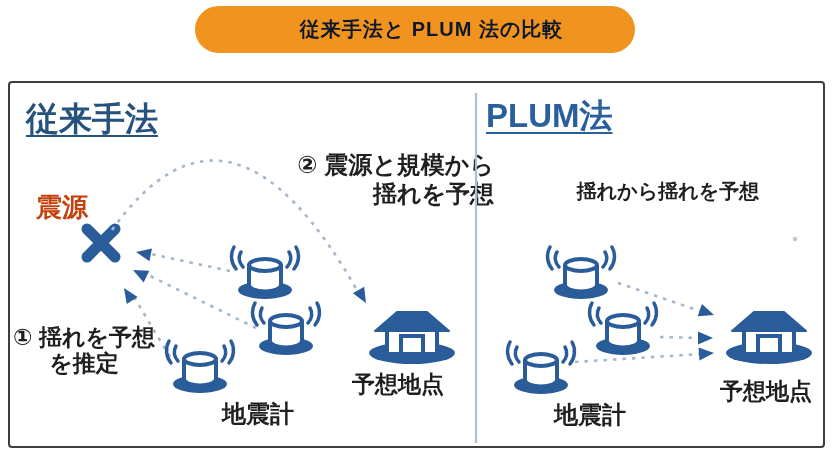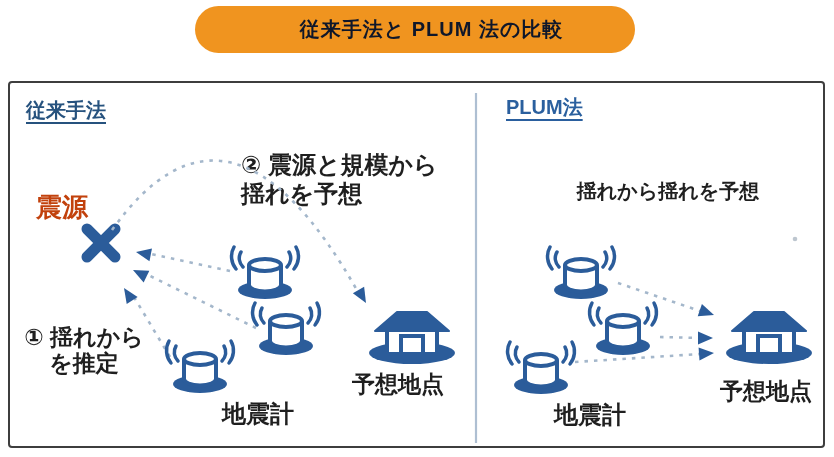--- a/index.html
+++ b/index.html
@@ -17,27 +17,27 @@
   .banner{
     position:absolute;left:195px;top:6px;width:440px;height:47px;
     background:var(--banner-orange);border-radius:24px;
     display:flex;align-items:center;justify-content:center;
   }
   .banner span{color:#0f172a;font-size:20px;font-weight:bold;letter-spacing:1px;margin-left:33px;}
   .box{
     position:absolute;left:8px;top:81px;width:813px;height:363px;
     border:2.5px solid #3E3E3E;border-radius:4px;background:#fff;
   }
-  .heading{position:absolute;font-weight:bold;font-size:20px;
+  .heading{position:absolute;font-weight:bold;font-size:33px;
     text-decoration:underline;text-decoration-thickness:2px;text-underline-offset:5px;}
   .left-h{left:26px;top:97px;color:var(--heading-navy);}
-  .right-h{left:506px;top:94px;color:var(--plum-blue);}
+  .right-h{left:486px;top:94px;color:var(--plum-blue);}
   .txt{position:absolute;color:var(--text-black);font-weight:bold;white-space:nowrap;}
   .epicenter{left:36px;top:190px;font-size:26px;color:#c2410c;font-weight:600;}
-  .step2{left:241px;top:150px;width:230px;text-align:left;font-size:24px;line-height:29px;}
+  .step2{left:264px;top:150px;width:230px;text-align:right;font-size:24px;line-height:29px;}
   .step1{left:10px;top:324px;width:148px;text-align:center;font-size:23px;line-height:26px;}
   .desc{left:540px;top:178px;width:256px;text-align:center;font-size:20px;}
   .seis-l{left:222px;top:398px;font-size:24px;}
   .seis-r{left:554px;top:399px;font-size:24px;}
   .target-l{left:352px;top:369px;font-size:23px;}
   .target-r{left:720px;top:376px;font-size:23px;}
   svg.art{position:absolute;left:0;top:0;pointer-events:none;}
   .icon-fill{fill:var(--icon-blue);}
   .icon-stroke{stroke:var(--icon-blue);}
   .dash{stroke:var(--dash-blue-gray);stroke-width:2.6;fill:none;stroke-dasharray:3.5 6;}
@@ -57,21 +57,21 @@
   <div class="heading right-h">PLUM法</div>
 
   <div class="txt epicenter">震源</div>
 
   <div class="txt step2">
     <div>② 震源と規模から</div>
     <div>揺れを予想</div>
   </div>
 
   <div class="txt step1">
-    <div>① 揺れから</div>
+    <div>① 揺れを予想</div>
     <div>を推定</div>
   </div>
 
   <div class="txt desc">揺れから揺れを予想</div>
 
   <div class="txt seis-l">地震計</div>
   <div class="txt seis-r">地震計</div>
   <div class="txt target-l">予想地点</div>
   <div class="txt target-r">予想地点</div>
 

